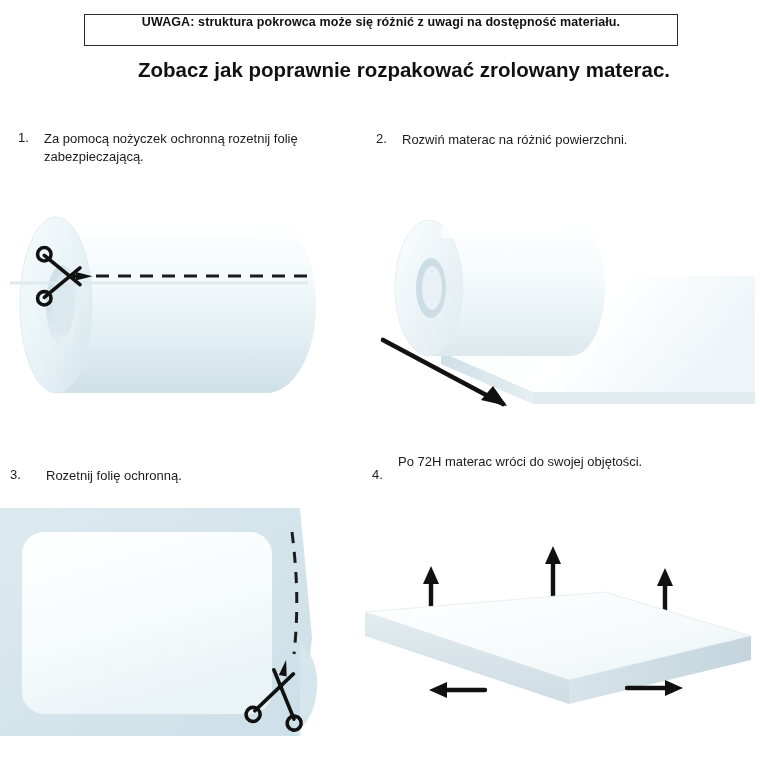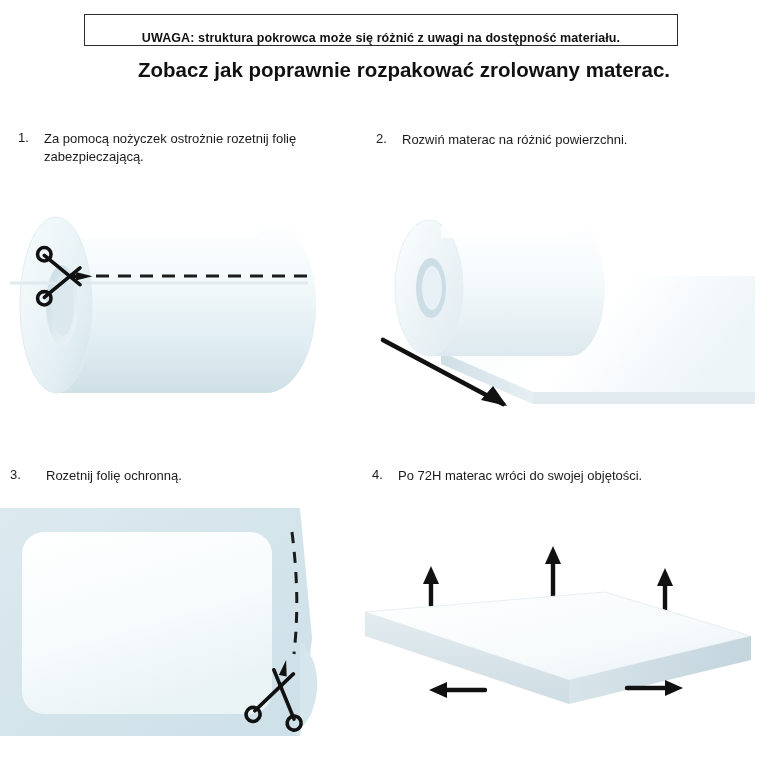--- a/index.html
+++ b/index.html
@@ -24,21 +24,21 @@
   
   .notice {
     position: absolute;
     left: 84px;
     top: 14px;
     width: 594px;
     height: 32px;
     border: 1px solid #2b2b2b;
     background: #ffffff;
     display: flex;
-    align-items: flex-end;
+    align-items: flex-start;
     justify-content: center;
     box-sizing: border-box;
   }
   .notice-text {
     font-size: 12.5px;
     font-weight: bold;
     letter-spacing: 0.1px;
     color: #111111;
     white-space: nowrap;
   }
@@ -72,21 +72,21 @@
   #step1-num { left: 18px; top: 130px; }
   #step1-text { left: 44px; top: 130px; width: 262px; }
 
   #step2-num { left: 376px; top: 131px; }
   #step2-text { left: 402px; top: 131px; width: 300px; }
 
   #step3-num { left: 10px; top: 467px; }
   #step3-text { left: 46px; top: 467px; width: 280px; }
 
   #step4-num { left: 372px; top: 467px; }
-  #step4-text { left: 398px; top: 467px; width: 320px; }
+  #step4-text { left: 398px; top: 453px; width: 320px; }
 
   
   .illus {
     position: absolute;
   }
 
   
   #panel1 { left: 8px; top: 175px; width: 330px; height: 230px; }
 
   
@@ -105,21 +105,21 @@
 
 <div class="page">
 
   <div class="notice">
     <span class="notice-text">UWAGA: struktura pokrowca może się różnić z uwagi na dostępność materiału.</span>
   </div>
 
   <div class="heading">Zobacz jak poprawnie rozpakować zrolowany materac.</div>
 
   <div class="step-num" id="step1-num">1.</div>
-  <div class="step-label" id="step1-text">Za pomocą nożyczek ostrożnie rozetnij folię zabezpieczającą.</div>
+  <div class="step-label" id="step1-text">Za pomocą nożyczek ochronną rozetnij folię zabezpieczającą.</div>
 
   <div class="step-num" id="step2-num">2.</div>
   <div class="step-label" id="step2-text">Rozwiń materac na różnić powierzchni.</div>
 
   <div class="step-num" id="step3-num">3.</div>
   <div class="step-label" id="step3-text">Rozetnij folię ochronną.</div>
 
   <div class="step-num" id="step4-num">4.</div>
   <div class="step-label" id="step4-text">Po 72H materac wróci do swojej objętości.</div>
 

